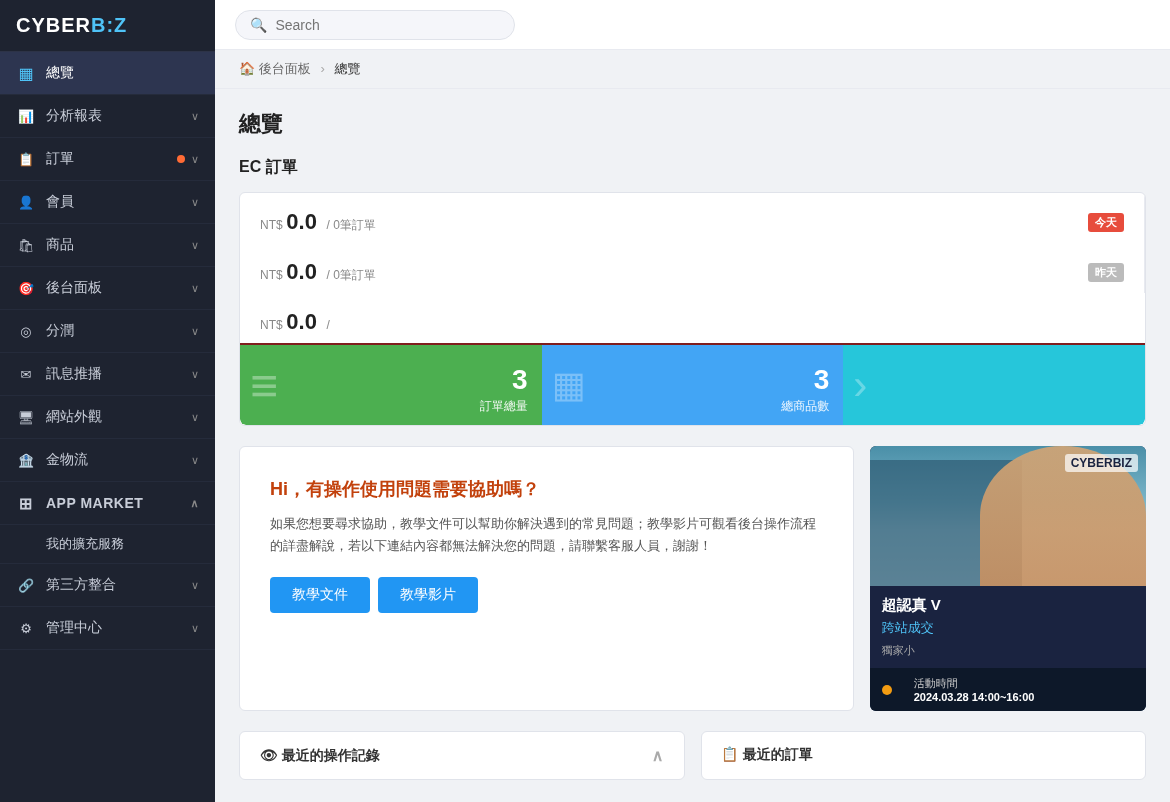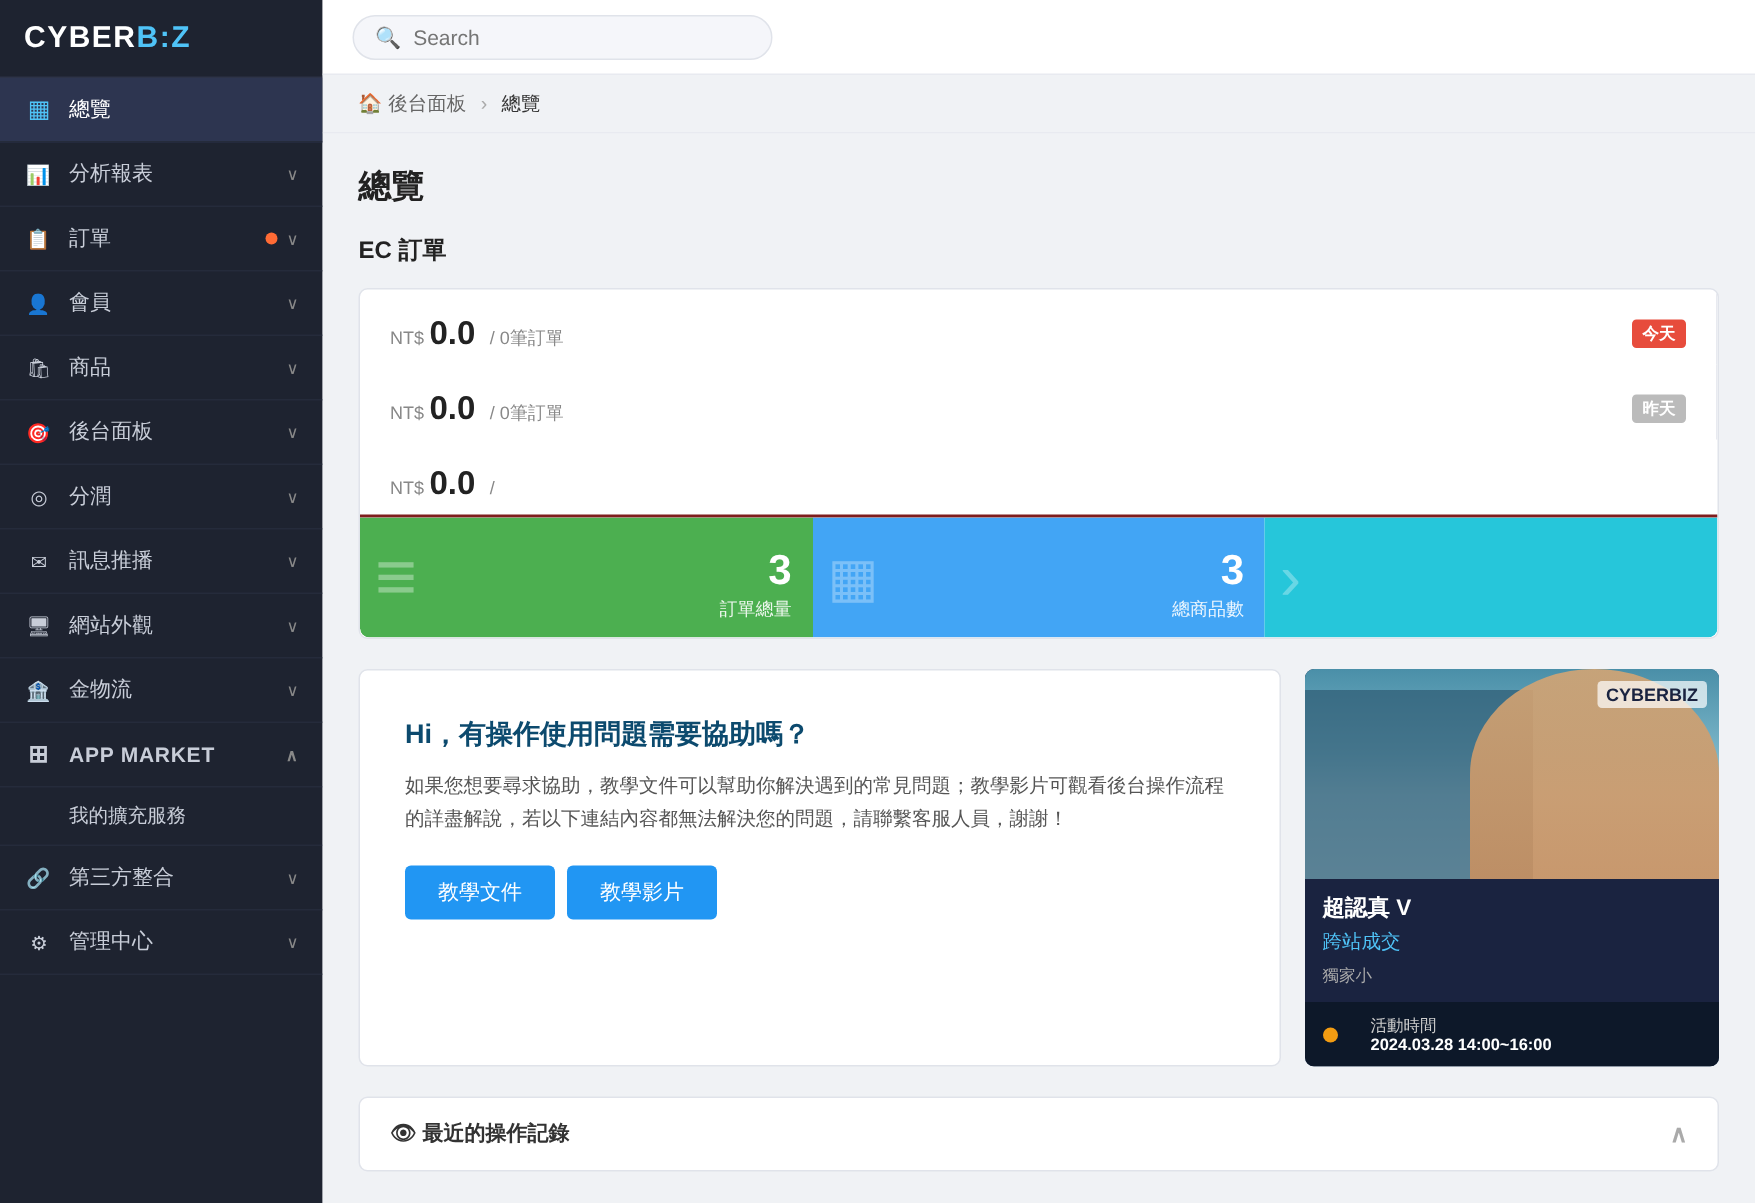--- a/index.html
+++ b/index.html
@@ -240,21 +240,21 @@
     .help-card {
       flex: 2;
       background: #fff;
       border: 1px solid #e0e3ea;
       border-radius: 6px;
       padding: 30px 30px 24px 30px;
     }
     .help-title {
       font-size: 18px;
       font-weight: bold;
-      color: #0c4a6e;
+      color: #c2410c;
       margin-bottom: 12px;
     }
     .help-desc {
       font-size: 13px;
       color: #555;
       line-height: 1.7;
       margin-bottom: 20px;
     }
     .help-buttons { display: flex; gap: 8px; }
     .help-btn {
@@ -592,15 +592,23 @@
     <div class="bottom-row">
       <div class="bottom-card">
         <div class="bottom-card-title">
           <span>
             <span>👁</span>
             <span>最近的操作記錄</span>
           </span>
           <span class="collapse-btn">∧</span>
         </div>
       </div>
+      <div class="bottom-card">
+        <div class="bottom-card-title">
+          <span>
+            <span>📋</span>
+            <span>最近的訂單</span>
+          </span>
+        </div>
+      </div>
     </div>
   </div>
 </div>
 
 </body></html>

